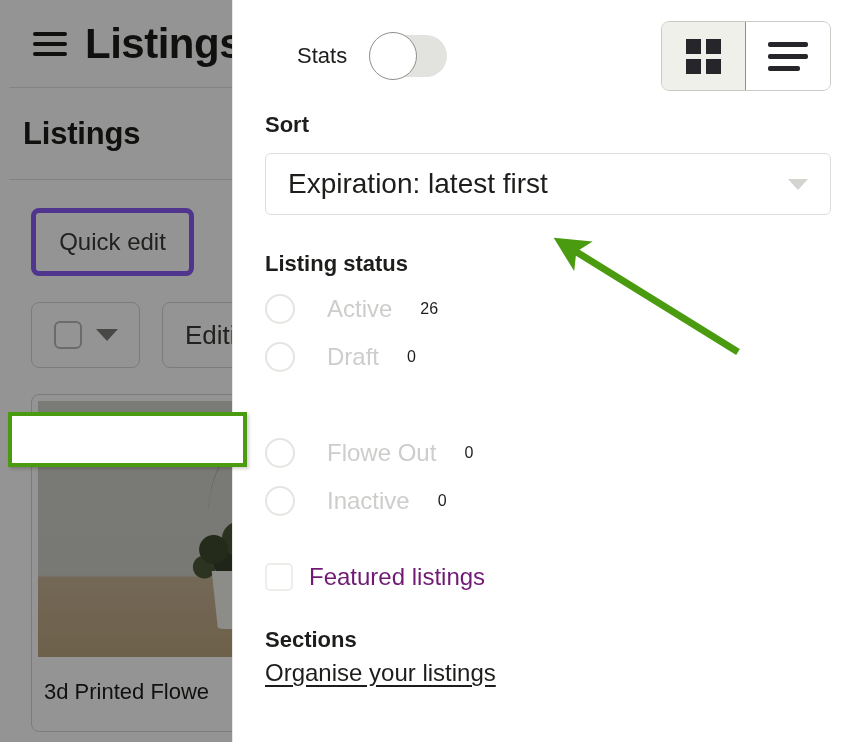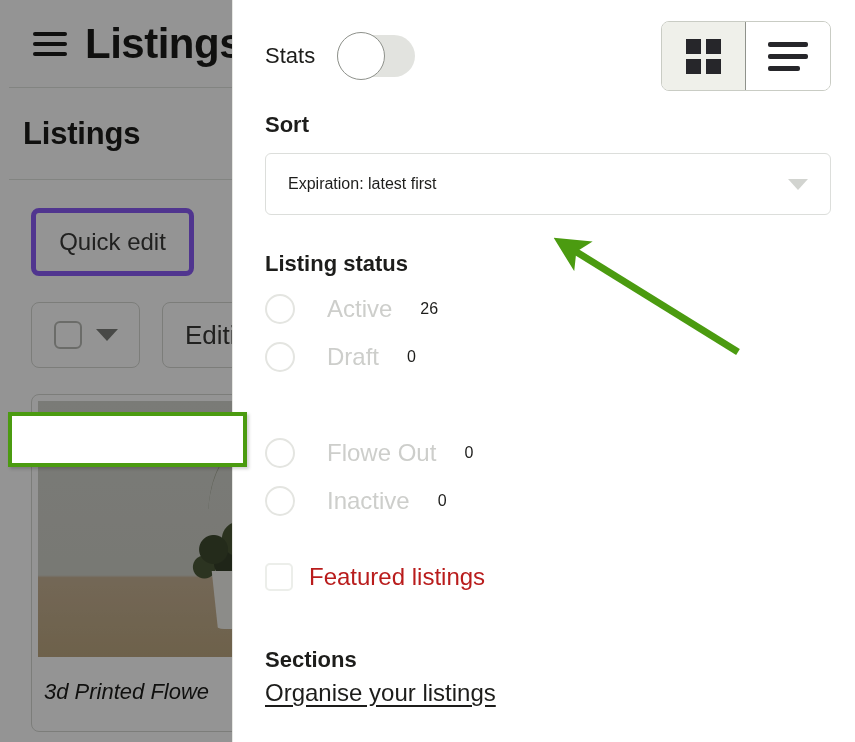--- a/index.html
+++ b/index.html
@@ -107,21 +107,21 @@
                 radial-gradient(circle at 20% 80%, #4d5a39 0 11px, transparent 12px);
   }
   #bg-card-photo .stem {
     position: absolute; right: 20px; bottom: 138px;
     width: 56px; height: 66px;
     border: 2px solid #9fa492; border-radius: 50% 50% 0 0 / 100% 100% 0 0;
     border-bottom: none; border-left: none;
   }
   #bg-card-title {
     padding: 22px 12px 26px 12px;
-    font-size: 22px; color: #1d1d1b; white-space: nowrap; overflow: hidden; font-style: italic;
+    font-size: 22px; color: #1d1d1b; white-space: nowrap; overflow: hidden;
   }
 
   
   #dim {
     position: absolute; left: 0; top: 0;
     width: 300px; height: 742px;
     background: rgba(0,0,0,0.42);
     pointer-events: none;
   }
 
@@ -131,21 +131,21 @@
     width: 623px; height: 742px;
     background: #ffffff;
     border-left: 1px solid #e6e7e3;
     padding: 26px 24px 0 32px;
   }
 
   .panel-row-top {
     display: flex; align-items: center; justify-content: space-between;
     height: 60px;
   }
-  .stats-group { display: flex; align-items: center; gap: 22px; }
+  .stats-group { display: flex; align-items: center; gap: 22px; margin-left: 32px; }
   #stats-label { font-size: 22px; color: #1d1d1b; }
   #stats-toggle {
     position: relative;
     width: 78px; height: 42px;
     background: #e2e3df; border-radius: 21px;
   }
   #stats-toggle .knob {
     position: absolute; left: 0; top: -3px;
     width: 48px; height: 48px;
     background: #ffffff; border: 1px solid #8e918b;
@@ -177,21 +177,21 @@
   #sort-label { margin-top: 26px; }
 
   #sort-select {
     margin-top: 15px;
     height: 62px; width: 566px;
     border: 1px solid #dcdedb; border-radius: 6px;
     display: flex; align-items: center; justify-content: space-between;
     padding: 0 22px 0 22px;
     background: #ffffff;
   }
-  #sort-value { font-size: 16px; color: #1d1d1b; }
+  #sort-value { font-size: 28px; color: #1d1d1b; }
   #sort-caret {
     width: 0; height: 0;
     border-left: 10px solid transparent; border-right: 10px solid transparent;
     border-top: 11px solid #d2d4d0;
   }
 
   #status-label { margin-top: 36px; }
 
   .status-list { margin-top: 8px; }
   .status-row {
@@ -234,23 +234,23 @@
 
   .featured-row {
     display: flex; align-items: center;
     margin-top: 38px;
   }
   .featured-box {
     width: 28px; height: 28px;
     border: 2px solid #eceeea; border-radius: 5px;
     background: #fff; margin-right: 16px;
   }
-  .featured-label { font-size: 24px; color: #b91c1c; }
-
-  #sections-label { margin-top: 56px; }
+  .featured-label { font-size: 24px; color: #701a75; }
+
+  #sections-label { margin-top: 36px; }
   #sections-link {
     margin-top: 6px;
     font-size: 24px; color: #1d1d1b;
     text-decoration: underline;
     text-underline-offset: 4px;
   }
 
   
   #arrow-svg {
     position: absolute; left: 0; top: 0;

